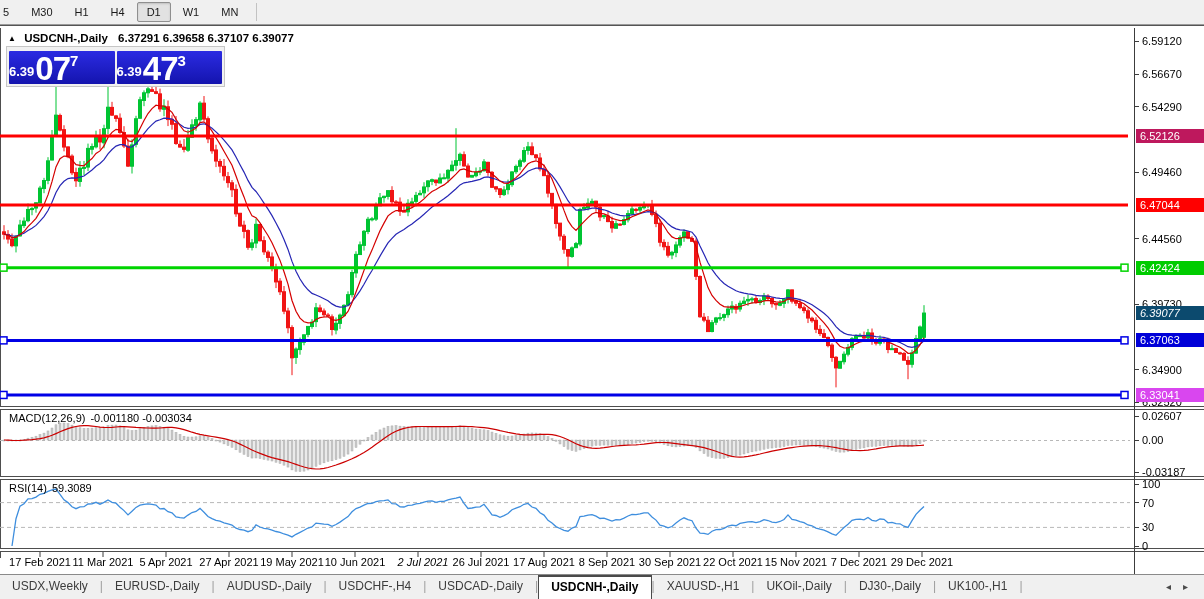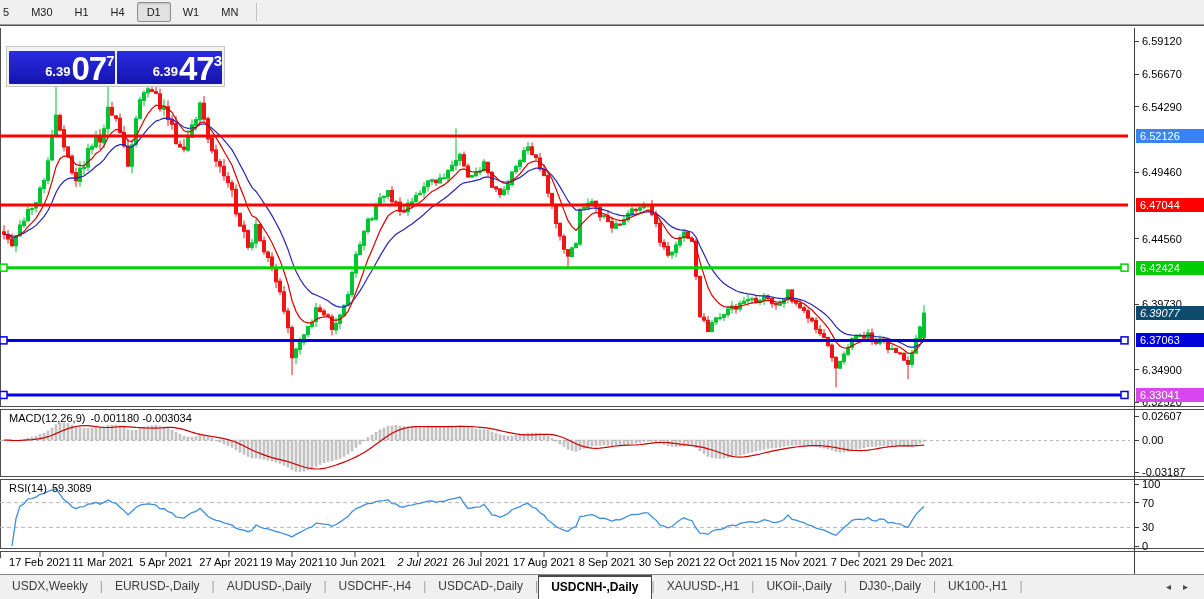--- a/index.html
+++ b/index.html
@@ -25,21 +25,21 @@
   .btn-trade{background:linear-gradient(#5b7cf0,#2038c4);color:#fff;font-size:13px;display:flex;
              align-items:center;justify-content:center;border:1px solid #1b2f9e;border-radius:2px;cursor:pointer;}
   .btn-sell{width:58px;}
   .btn-buy{width:50px;}
   .spin-btn{width:17px;background:linear-gradient(#fefefe,#d6d6d6);border:1px solid #9a9a9a;color:#6a6a6a;
             font-size:7px;display:flex;align-items:center;justify-content:center;cursor:pointer;box-sizing:border-box;}
   .vol-field{flex:1;background:#fff;border-top:1px solid #9a9a9a;border-bottom:1px solid #9a9a9a;color:#000;
              font-size:14px;display:flex;align-items:center;justify-content:center;}
   .tp-prices{display:flex;gap:2px;margin-top:2px;}
   .price-box{flex:1;height:33px;background:linear-gradient(#2b2be2,#1414ae);color:#fff;display:flex;
-             align-items:flex-end;justify-content:flex-end;border-radius:1px;cursor:pointer;padding-bottom:1px;box-sizing:border-box;}
+             align-items:flex-end;justify-content:flex-start;border-radius:1px;cursor:pointer;padding-bottom:1px;box-sizing:border-box;}
   .pb-small{font-size:13px;font-weight:bold;margin:0 1px 4px 0;}
   .pb-big{font-size:33px;font-weight:bold;line-height:29px;letter-spacing:-1px;}
   .pb-sup{font-size:15px;font-weight:bold;align-self:flex-start;margin-top:1px;}
   
   .sep{position:absolute;left:0;width:1204px;height:4px;background:#fff;
        border-top:1px solid #4e4e4e;border-bottom:1px solid #4e4e4e;box-sizing:border-box;cursor:row-resize;}
   .sep1{top:380px;} .sep2{top:450px;} .sep3{top:522px;}
   
   .ind-label{position:absolute;left:9px;font-size:11px;color:#000;white-space:nowrap;}
   .ind-label span{margin-right:5px;}
@@ -806,20 +806,25 @@
           <line x1="544" y1="524" x2="544" y2="529" stroke="#3c3c3c" stroke-width="1"></line>
           <line x1="607" y1="524" x2="607" y2="529" stroke="#3c3c3c" stroke-width="1"></line>
           <line x1="670" y1="524" x2="670" y2="529" stroke="#3c3c3c" stroke-width="1"></line>
           <line x1="733" y1="524" x2="733" y2="529" stroke="#3c3c3c" stroke-width="1"></line>
           <line x1="796" y1="524" x2="796" y2="529" stroke="#3c3c3c" stroke-width="1"></line>
           <line x1="859" y1="524" x2="859" y2="529" stroke="#3c3c3c" stroke-width="1"></line>
           <line x1="922" y1="524" x2="922" y2="529" stroke="#3c3c3c" stroke-width="1"></line>
         </g>
       </svg>
 
+    <div class="chart-title">
+      <span class="tri">▲</span>
+      <span>USDCNH-,Daily</span>
+      <span class="ohlc">6.37291 6.39658 6.37107 6.39077</span>
+    </div>
 
     <div class="trade-panel">
       <div class="tp-prices">
         <div class="price-box">
           <span class="pb-small">6.39</span>
           <span class="pb-big">07</span>
           <span class="pb-sup">7</span>
         </div>
         <div class="price-box">
           <span class="pb-small">6.39</span>
@@ -864,21 +869,21 @@
         <div class="tick" style="top: 443.5px;"></div>
         <div class="tlabel" style="top: 438px;">-0.03187</div>
         <div class="tick" style="top: 455.5px;"></div>
         <div class="tlabel" style="top: 450px;">100</div>
         <div class="tick" style="top: 474.1px;"></div>
         <div class="tlabel" style="top: 468.6px;">70</div>
         <div class="tick" style="top: 498.9px;"></div>
         <div class="tlabel" style="top: 493.4px;">30</div>
         <div class="tick" style="top: 517.5px;"></div>
         <div class="tlabel" style="top: 512px;">0</div>
-        <div class="pbox" style="top: 101px; background: #3b82f6;">6.52126</div>
+        <div class="pbox" style="top: 101px; background: #be185d;">6.52126</div>
         <div class="pbox" style="top: 169.955px; background: rgb(255, 0, 0);">6.47044</div>
         <div class="pbox" style="top: 232.642px; background: rgb(0, 204, 0);">6.42424</div>
         <div class="pbox" style="top: 305.383px; background: rgb(0, 0, 216);">6.37063</div>
         <div class="pbox" style="top: 359.955px; background: #d946ef;">6.33041</div>
         <div class="pbox" style="top: 278.056px; background: #0c4a6e; font-style: italic;">6.39077</div>
       </div>
     <div class="dates" id="date-axis">
         <div class="dlabel" style="left: 40px;">17 Feb 2021</div>
         <div class="dlabel" style="left: 103px;">11 Mar 2021</div>
         <div class="dlabel" style="left: 166px;">5 Apr 2021</div>

